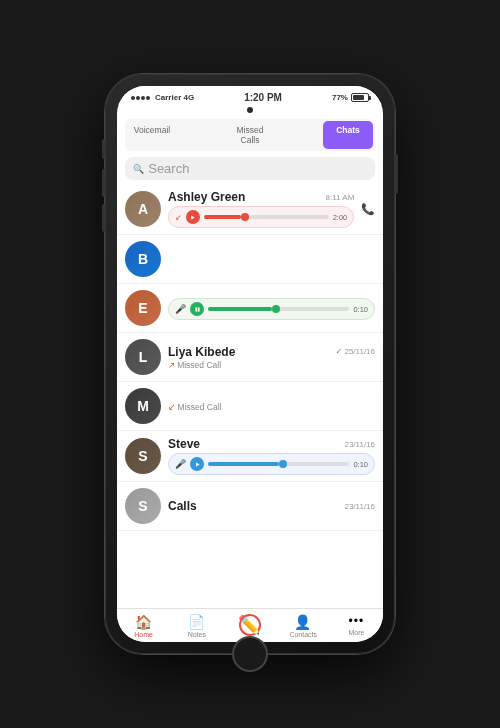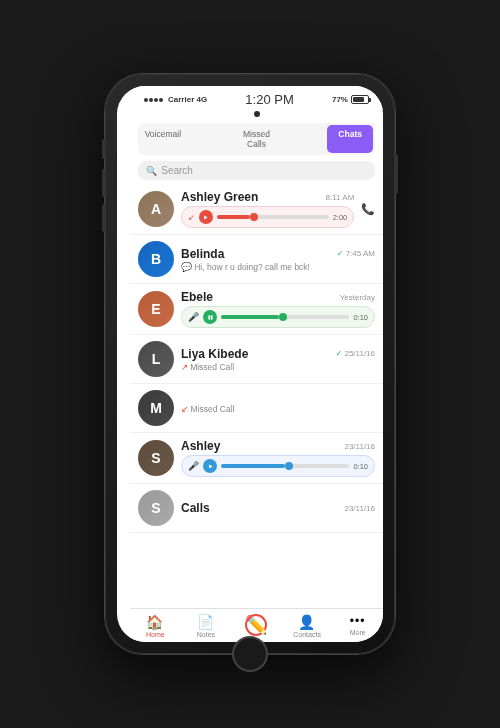--- a/index.html
+++ b/index.html
@@ -26,39 +26,38 @@
     }
 
     .phone-screen {
       width: 100%;
       height: 100%;
       background: #fff;
       border-radius: 28px;
       overflow: hidden;
       display: flex;
       flex-direction: column;
-      padding-left: 13px;
     }
 
     
     .status-bar {
       background: #fff;
       display: flex;
       justify-content: space-between;
       align-items: center;
       padding: 6px 14px 2px;
       font-size: 9px;
       font-weight: 600;
       flex-shrink: 0;
     }
     .status-left { display: flex; align-items: center; gap: 2px; }
     .status-dots { display: flex; gap: 1px; }
     .status-dot { width: 4px; height: 4px; border-radius: 50%; background: #333; }
     .status-carrier { font-size: 8px; color: #333; margin-left: 3px; }
-    .status-center { font-size: 13px; font-weight: 400; color: #333; }
+    .status-center { font-size: 10px; font-weight: 700; color: #333; }
     .status-right { display: flex; align-items: center; gap: 3px; font-size: 8px; color: #333; }
     .battery {
       width: 18px; height: 9px; border: 1px solid #333; border-radius: 2px;
       position: relative; display: flex; align-items: center; padding: 1px;
     }
     .battery::after {
       content: ''; position: absolute; right: -3px; top: 50%;
       transform: translateY(-50%); width: 2px; height: 4px;
       background: #333; border-radius: 0 1px 1px 0;
     }
@@ -103,21 +102,21 @@
       margin: 2px 8px 4px;
       background: #f0f0f0;
       border-radius: 8px;
       display: flex;
       align-items: center;
       padding: 4px 8px;
       gap: 4px;
       flex-shrink: 0;
     }
     .search-icon-svg { color: #999; font-size: 9px; }
-    .search-text { font-size: 10px; color: #999; }
+    .search-text { font-size: 13px; color: #999; }
 
     
     .chat-list {
       flex: 1;
       overflow-y: auto;
       overflow-x: hidden;
     }
     .chat-item {
       display: flex;
       align-items: center;
@@ -365,44 +364,27 @@
             <span class="voice-duration">2:00</span>
           </div>
         </div>
         <span class="phone-call-icon">📞</span>
       </div>
 
       <div class="chat-item">
         <div class="avatar avatar-belinda">
           <div class="avatar-face">B</div>
         </div>
-        <div class="chat-content">
-          <div class="chat-header">
-            <span class="chat-name">Belinda</span>
-            <span class="chat-time">
-              <span class="checkmark">✓</span>
-              <span>7:45 AM</span>
-            </span>
-          </div>
-          <div class="chat-preview">
-            <span class="msg-icon">💬</span>
-            <span>Hi, how r u doing? call me bck!</span>
-          </div>
-        </div>
       </div>
 
       <div class="chat-item">
         <div class="avatar avatar-ebele">
           <div class="avatar-face">E</div>
         </div>
         <div class="chat-content">
-          <div class="chat-header">
-            <span class="chat-name">Ebele</span>
-            <span class="chat-time">Yesterday</span>
-          </div>
           <div class="voice-bar green-bg">
             <span class="mic-icon">🎤</span>
             <div class="play-btn green">
               <svg viewBox="0 0 10 10" fill="white">
                   <rect x="2" y="2" width="2.5" height="6"></rect>
                   <rect x="5.5" y="2" width="2.5" height="6"></rect>
                 </svg>
             </div>
             <div class="waveform-bar">
               <div class="waveform-fill green" style="width:45%;"></div>
@@ -443,21 +425,21 @@
           </div>
         </div>
       </div>
 
       <div class="chat-item">
         <div class="avatar avatar-steve">
           <div class="avatar-face">S</div>
         </div>
         <div class="chat-content">
           <div class="chat-header">
-            <span class="chat-name">Ashley</span>
+            <span class="chat-name">Steve</span>
             <span class="chat-time">23/11/16</span>
           </div>
           <div class="voice-bar blue-bg">
             <span class="mic-icon">🎤</span>
             <div class="play-btn blue">
               <svg viewBox="0 0 10 10" fill="white">
                   <polygon points="3,2 8,5 3,8"></polygon>
                 </svg>
             </div>
             <div class="waveform-bar">

